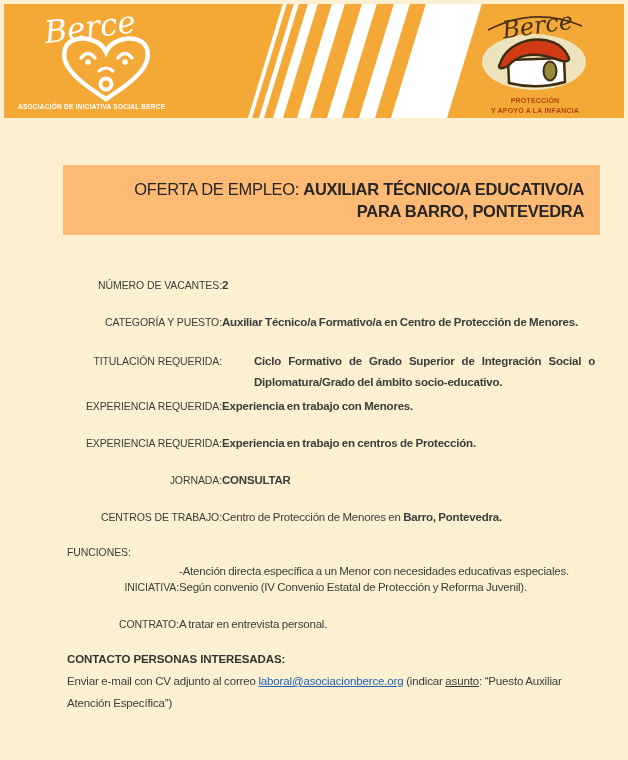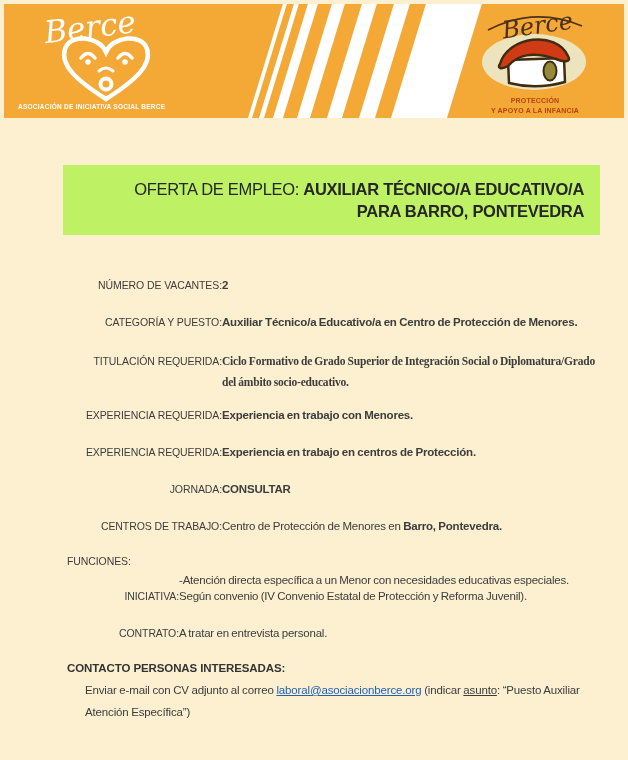--- a/index.html
+++ b/index.html
@@ -36,55 +36,55 @@
   }
   .right-logo { position:absolute; right:18px; top:4px; width:142px; height:110px; text-align:center; }
   .right-tagline {
     position:absolute; left:0; right:0; bottom:2px;
     color:#B2450F; font-weight:bold; font-size:7px; letter-spacing:.2px; line-height:10px;
   }
   
   .content { padding:0 33px 0 67px; }
   .title-box {
     margin:47px -5px 0 -4px;
-    background:#bef264;
+    background:#fdba74;
     height:70px;
     padding:13px 16px 0 10px;
     text-align:right;
     font-size:16.5px; line-height:22px; letter-spacing:-.3px;
     color:#262626;
   }
   .t-bold { font-weight:bold; }
   .fields { margin-top:42px; }
   .row { display:flex; align-items:baseline; margin-bottom:21px; }
   .row .label {
     width:155px; flex-shrink:0;
     font-size:10.5px; letter-spacing:-.1px; color:#3C3C3C;text-align:right;
   }
   .row .value {
     flex:1; font-size:11.5px; line-height:16px;
     letter-spacing:-.2px; word-spacing:-.5px;
   }
   .v-bold { font-weight:bold; }
-  .value.justified { text-align:justify; line-height:21px;font-family:Liberation Serif, serif; }
-  .row.tight { margin-bottom:14px; }
+  .value.justified { text-align:justify; line-height:21px; }
+  .row.tight { margin-bottom:5px;gap:32px; }
   .row .label.narrow { width:112px; }
   .value.reg { font-weight:normal; }
   .funciones-block { }
   .funciones-block .label { font-size:10.5px; letter-spacing:-.1px; }
   .funciones-block .func-value {
     margin:5px 0 0 112px;
     font-size:11.5px; line-height:16px; letter-spacing:-.2px; word-spacing:-.6px;
   }
   
   .contact { margin-top:16px; }
   .contact-heading { font-size:11.5px; font-weight:bold; letter-spacing:-.1px; color:#333; }
   .contact-text {
     margin-top:5px; font-size:11.5px; line-height:22px;
-    letter-spacing:-.15px; word-spacing:-.4px; max-width:528px;margin-left:18px;
+    letter-spacing:-.15px; word-spacing:-.4px; max-width:528px;
   }
   .email-link { color:#2062B8; text-decoration:underline; cursor:pointer; }
   .u { text-decoration:underline; }
 </style>
 </head>
 <body>
 
 <div>
 
   <div class="header-band">
@@ -139,21 +139,21 @@
 
     <div class="fields">
 
       <div class="row">
         <div class="label">NÚMERO DE VACANTES:</div>
         <div class="value"><span></span><span class="v-bold">2</span></div>
       </div>
 
       <div class="row">
         <div class="label">CATEGORÍA Y PUESTO:</div>
-        <div class="value"><span></span><span class="v-bold">Auxiliar Técnico/a Educativo/a en Centro de Protección de Menores.</span></div>
+        <div class="value"><span></span><span class="v-bold">Auxiliar Técnico/a Formativo/a en Centro de Protección de Menores.</span></div>
       </div>
 
       <div class="row tight">
         <div class="label">TITULACIÓN REQUERIDA:</div>
         <div class="value justified"><span></span><span class="v-bold">Ciclo Formativo de Grado Superior de Integración Social o Diplomatura/Grado del ámbito socio-educativo.</span></div>
       </div>
 
       <div class="row">
         <div class="label">EXPERIENCIA REQUERIDA:</div>
         <div class="value"><span></span><span class="v-bold">Experiencia en trabajo con Menores.</span></div>

